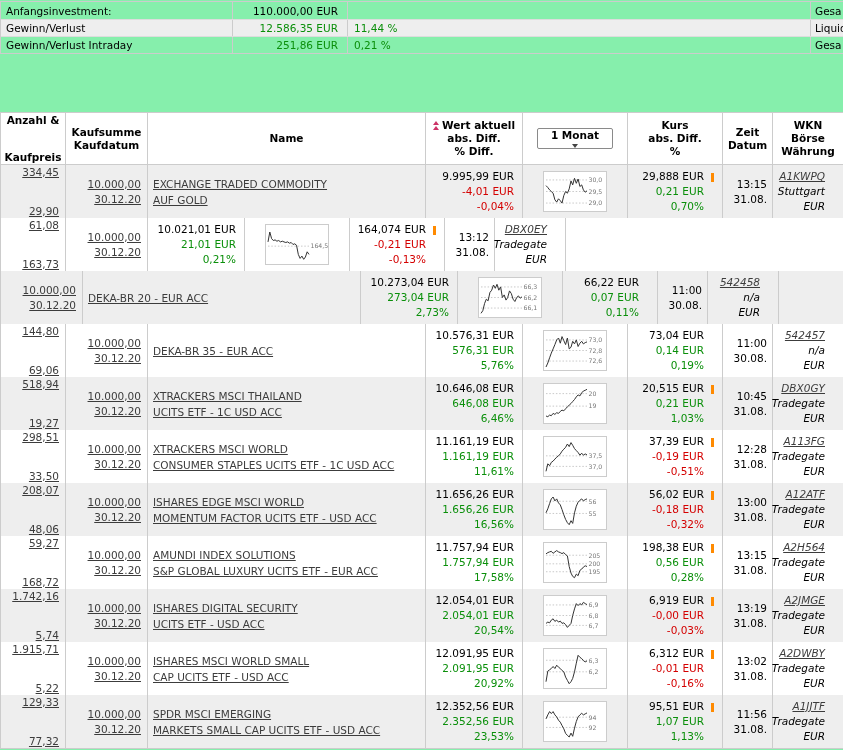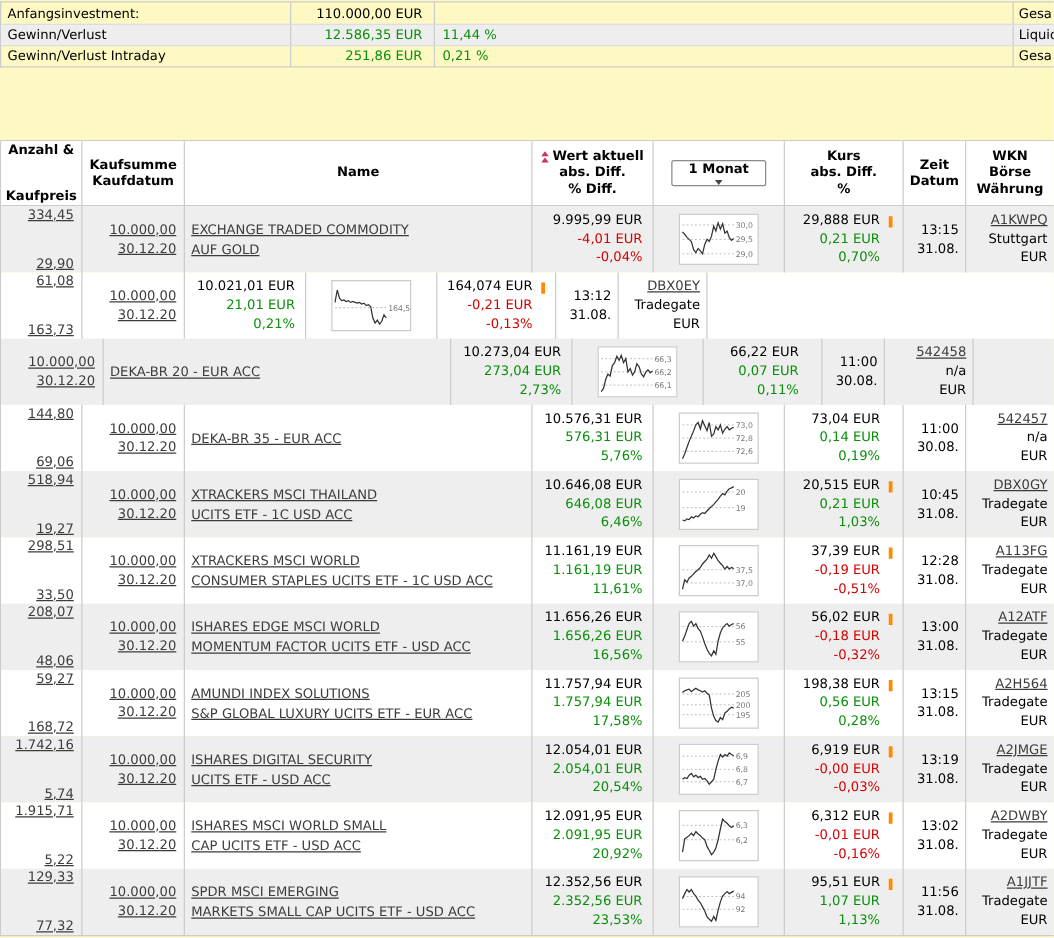--- a/index.html
+++ b/index.html
@@ -1,21 +1,21 @@
 <!DOCTYPE html>
 <html style="--pos: #0a8f0a; --neg: #d40000; --marker: #ff8a00; --link: #3c3c3c; --border: #cccccc; --stripe: #eeeeee; --sorticon: #cc3366;"><head>
 <meta charset="utf-8">
 <style>
   :root{
     --pos:#0a8f0a; --neg:#d40000; --marker:#ff8a00; --link:#3c3c3c;
     --border:#cccccc; --stripe:#eeeeee; --sorticon:#cc3366;
   }
   *{margin:0;padding:0;box-sizing:border-box;}
   body{background:#fff;}
-  .page{position:relative;width:843px;height:750px;overflow:hidden;background:#fef9c3;
+  .page{position:relative;width:843px;height:750px;overflow:hidden;background:#86efac;
         font-family:"DejaVu Sans","Liberation Sans",sans-serif;font-size:10.5px;color:#000;}
 
   
   .summary{position:absolute;left:0;top:1px;width:860px;border:1px solid var(--border);border-right:none;}
   .srow{display:flex;height:17px;align-items:center;}
   .srow + .srow{border-top:1px solid #ddd;}
   .srow.alt{background:var(--stripe);}
   .sl{width:232px;padding-left:5px;border-right:1px solid var(--border);height:100%;display:flex;align-items:center;}
   .sv{width:115px;text-align:center;padding-right:9px;border-right:1px solid var(--border);height:100%;display:flex;align-items:center;justify-content:flex-end;}
   .sp{width:463px;padding-left:6px;border-right:1px solid var(--border);height:100%;display:flex;align-items:center;}
@@ -31,21 +31,21 @@
   .trow{display:flex;height:53px;background:#fff;align-items:flex-end;}
   .trow.alt{background:var(--stripe);}
   .trow .c1,.trow .c2,.trow .c4,.trow .c6,.trow .c7,.trow .c8{align-items:flex-end;line-height:15px;}
   .trow .c1{padding-right:6px;}
   .trow .c2{padding-right:6px;}
   .trow .c3{align-items:flex-start;padding-left:5px;line-height:16px;}
   .trow .c4{padding-right:8px;}
   .trow .c5{align-items:center;}
   .trow .c6{padding-right:18px;position:relative;}
   .trow .c7{padding-right:5px;}
-  .trow .c8{padding-right:5px;}
+  .trow .c8{padding-right:18px;font-style:italic;}
   .lnk{text-decoration:underline;color:var(--link);cursor:pointer;}
   .pos{color:var(--pos);}
   .neg{color:var(--neg);}
   .marker{position:absolute;right:8px;top:8px;width:3px;height:9px;background:var(--marker);display:block;}
   .hline1{display:flex;align-items:center;justify-content:center;}
   .sort-icon{display:inline-flex;flex-direction:column;margin-right:3px;}
   .sort-icon i{width:0;height:0;border-left:3.5px solid transparent;border-right:3.5px solid transparent;
                border-bottom:4px solid var(--sorticon);margin:0.6px 0;}
   .period-select{width:76px;height:21px;border:1px solid #8a8a8a;border-radius:2px;background:#fff;
                  display:flex;align-items:center;justify-content:space-between;padding:0 5px;

